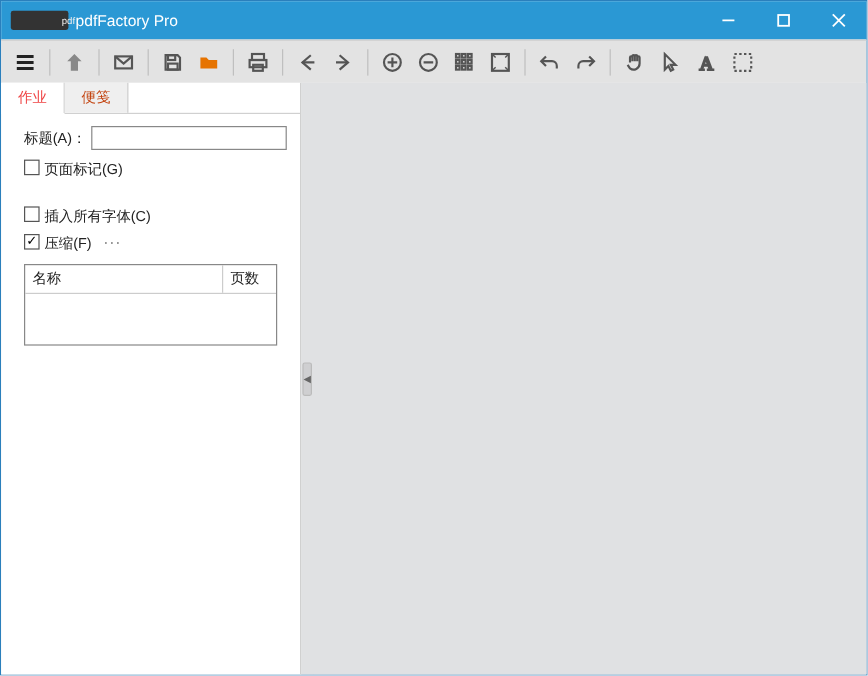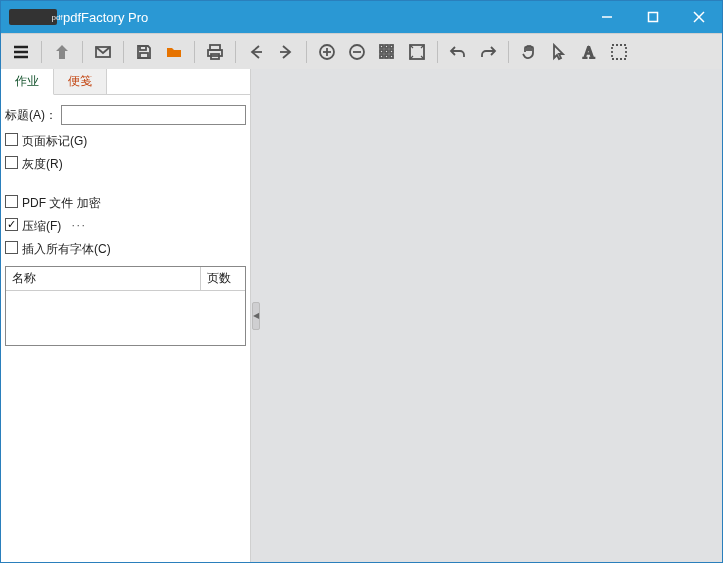--- a/index.html
+++ b/index.html
@@ -17,32 +17,32 @@
   .tool-btn { width: 28px; height: 28px; display: flex; align-items: center; justify-content: center; cursor: pointer; border-radius: 2px; }
   .tool-sep { width: 1px; height: 22px; background: #bfbfbf; margin: 0 4px; }
   .tool-btn svg { stroke: #555; fill: none; stroke-width: 1.8; }
   .tool-btn.highlight svg { stroke: #e67300; fill: #e67300; }
   .tool-btn.hamburger svg { stroke: #222; stroke-width: 2.5; }
 
   .content { flex: 1; display: flex; background: #e0e1e3; }
   .left-panel { width: 250px; background: #fff; border-right: 1px solid #d0d0d0; display: flex; flex-direction: column; }
   .tabs { height: 26px; display: flex; border-bottom: 1px solid #d0d0d0; font-size: 12px; }
   .tab { padding: 4px 14px; border-right: 1px solid #d0d0d0; cursor: pointer; background: #efefef; color: #c2410c; display: flex; align-items: center; }
-  .tab.active { background: #fff; border-bottom: 1px solid #fff; margin-bottom: -1px; color: #14532d; }
-  .panel-body { padding: 10px 4px; font-size: 12px; color: #222; }
+  .tab.active { background: #fff; border-bottom: 1px solid #fff; margin-bottom: -1px; color: #ef4444; }
+  .panel-body { padding: 10px 19px; font-size: 12px; color: #222; }
   .field-row { display: flex; align-items: center; margin-bottom: 8px; }
   .field-label { margin-right: 4px; white-space: nowrap; }
   .text-input { flex: 1; height: 20px; border: 1px solid #888; padding: 0 3px; font-size: 12px; }
   .chk-row { display: flex; margin: 6px 0; gap: 4px; }
   .chk { width: 13px; height: 13px; border: 1px solid #555; background: #fff; display: inline-flex; align-items: center; justify-content: center; cursor: pointer; }
   .chk.checked::after { content: "✓"; font-size: 11px; line-height: 11px; color: #000; }
   .chk-label { cursor: pointer; }
   .block-gap { height: 10px; }
   .ellipsis { margin-left: 6px; color: #555; cursor: pointer; letter-spacing: 1px; }
-  .table-box { margin-top: 8px; border: 1px solid #888; height: 80px; }
+  .table-box { margin-top: 8px; border: 1px solid #888; height: 68px; }
   .table-head { display: flex; border-bottom: 1px solid #ccc; font-size: 12px; }
   .th { padding: 3px 6px; border-right: 1px solid #ccc; }
   .th:last-child { border-right: none; }
   .th-name { flex: 1; }
   .th-pages { width: 44px; text-align: left; }
   .splitter { width: 10px; background: #e0e1e3; display: flex; align-items: center; justify-content: center; cursor: ew-resize; position: relative; }
   .splitter-handle { width: 8px; height: 28px; background: #cfcfd1; border: 1px solid #bbb; border-radius: 2px; display: flex; align-items: center; justify-content: center; }
   .splitter-handle::after { content: "◀"; font-size: 8px; color: #666; }
   .preview { flex: 1; background: #e0e1e3; }
 </style>
@@ -206,39 +206,31 @@
       <div class="panel-body">
         <div class="field-row">
           <span class="field-label">标题(A)：</span>
           <input class="text-input" type="text" value="" style="">
         </div>
 
         <div class="chk-row">
           <span class="chk"></span>
           <span class="chk-label">页面标记(G)</span>
         </div>
+
+        <div class="block-gap"></div>
+
         <div class="chk-row">
           <span class="chk"></span>
-          <span class="chk-label">灰度(R)</span>
-        </div>
-
-        <div class="block-gap"></div>
-
-        <div class="chk-row">
-          <span class="chk"></span>
-          <span class="chk-label">PDF 文件 加密</span>
+          <span class="chk-label">插入所有字体(C)</span>
         </div>
         <div class="chk-row">
           <span class="chk checked"></span>
           <span class="chk-label">压缩(F)</span>
           <span class="ellipsis">···</span>
-        </div>
-        <div class="chk-row">
-          <span class="chk"></span>
-          <span class="chk-label">插入所有字体(C)</span>
         </div>
 
         <div class="table-box">
           <div class="table-head">
             <div class="th th-name">名称</div>
             <div class="th th-pages">页数</div>
           </div>
         </div>
       </div>
     </div>

